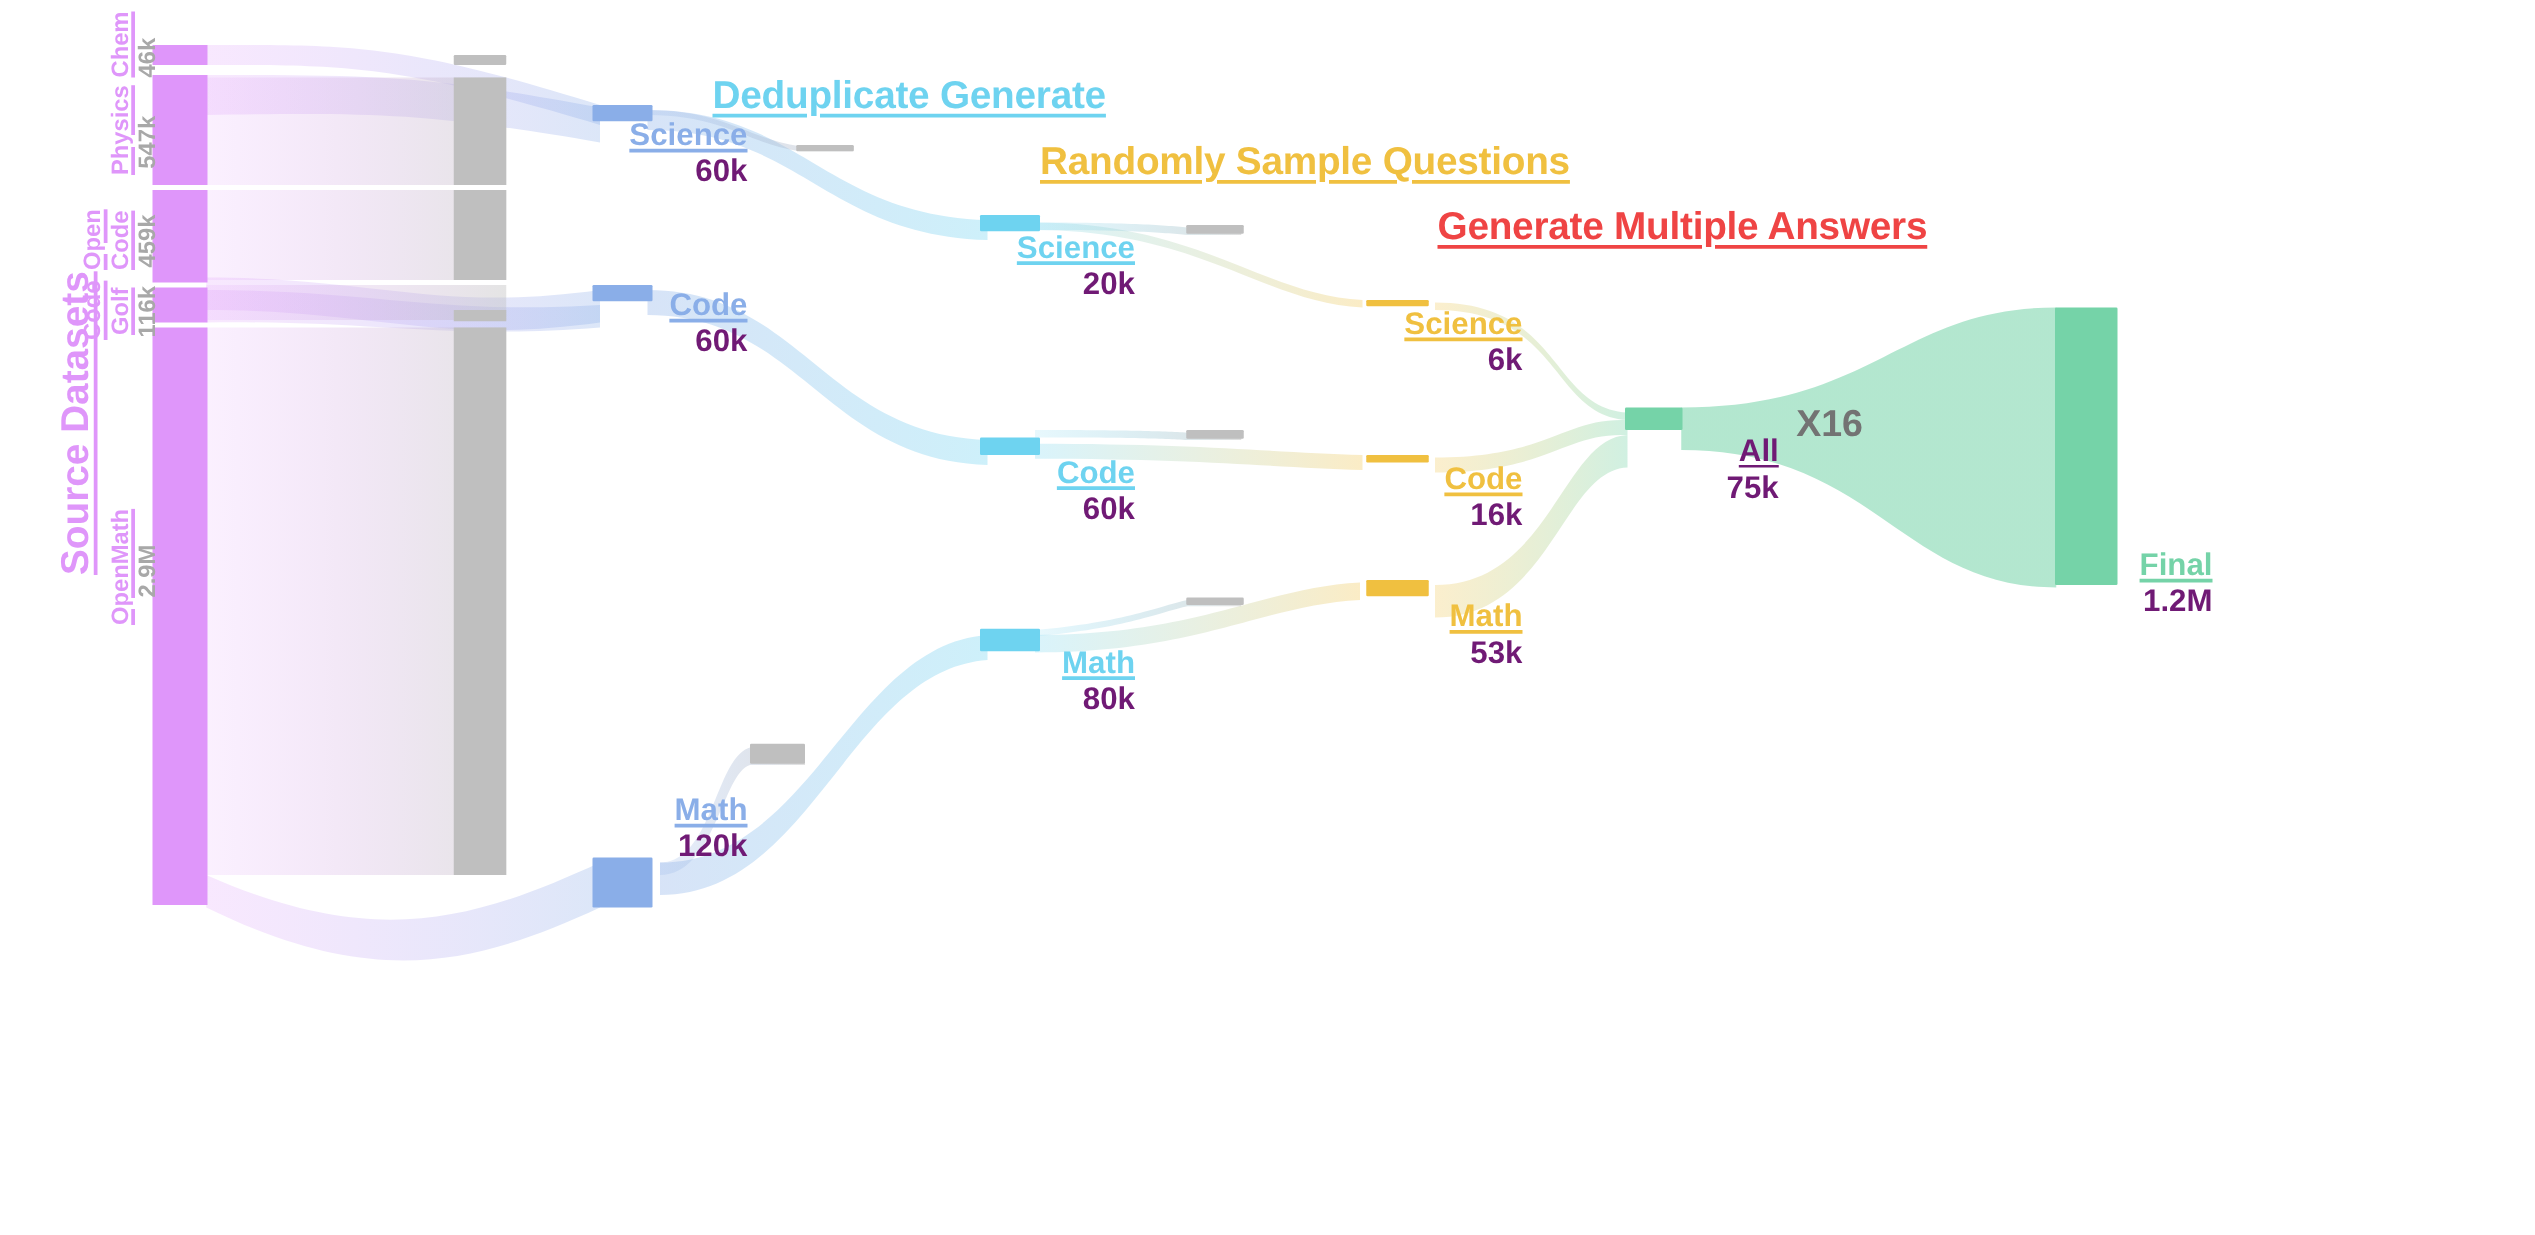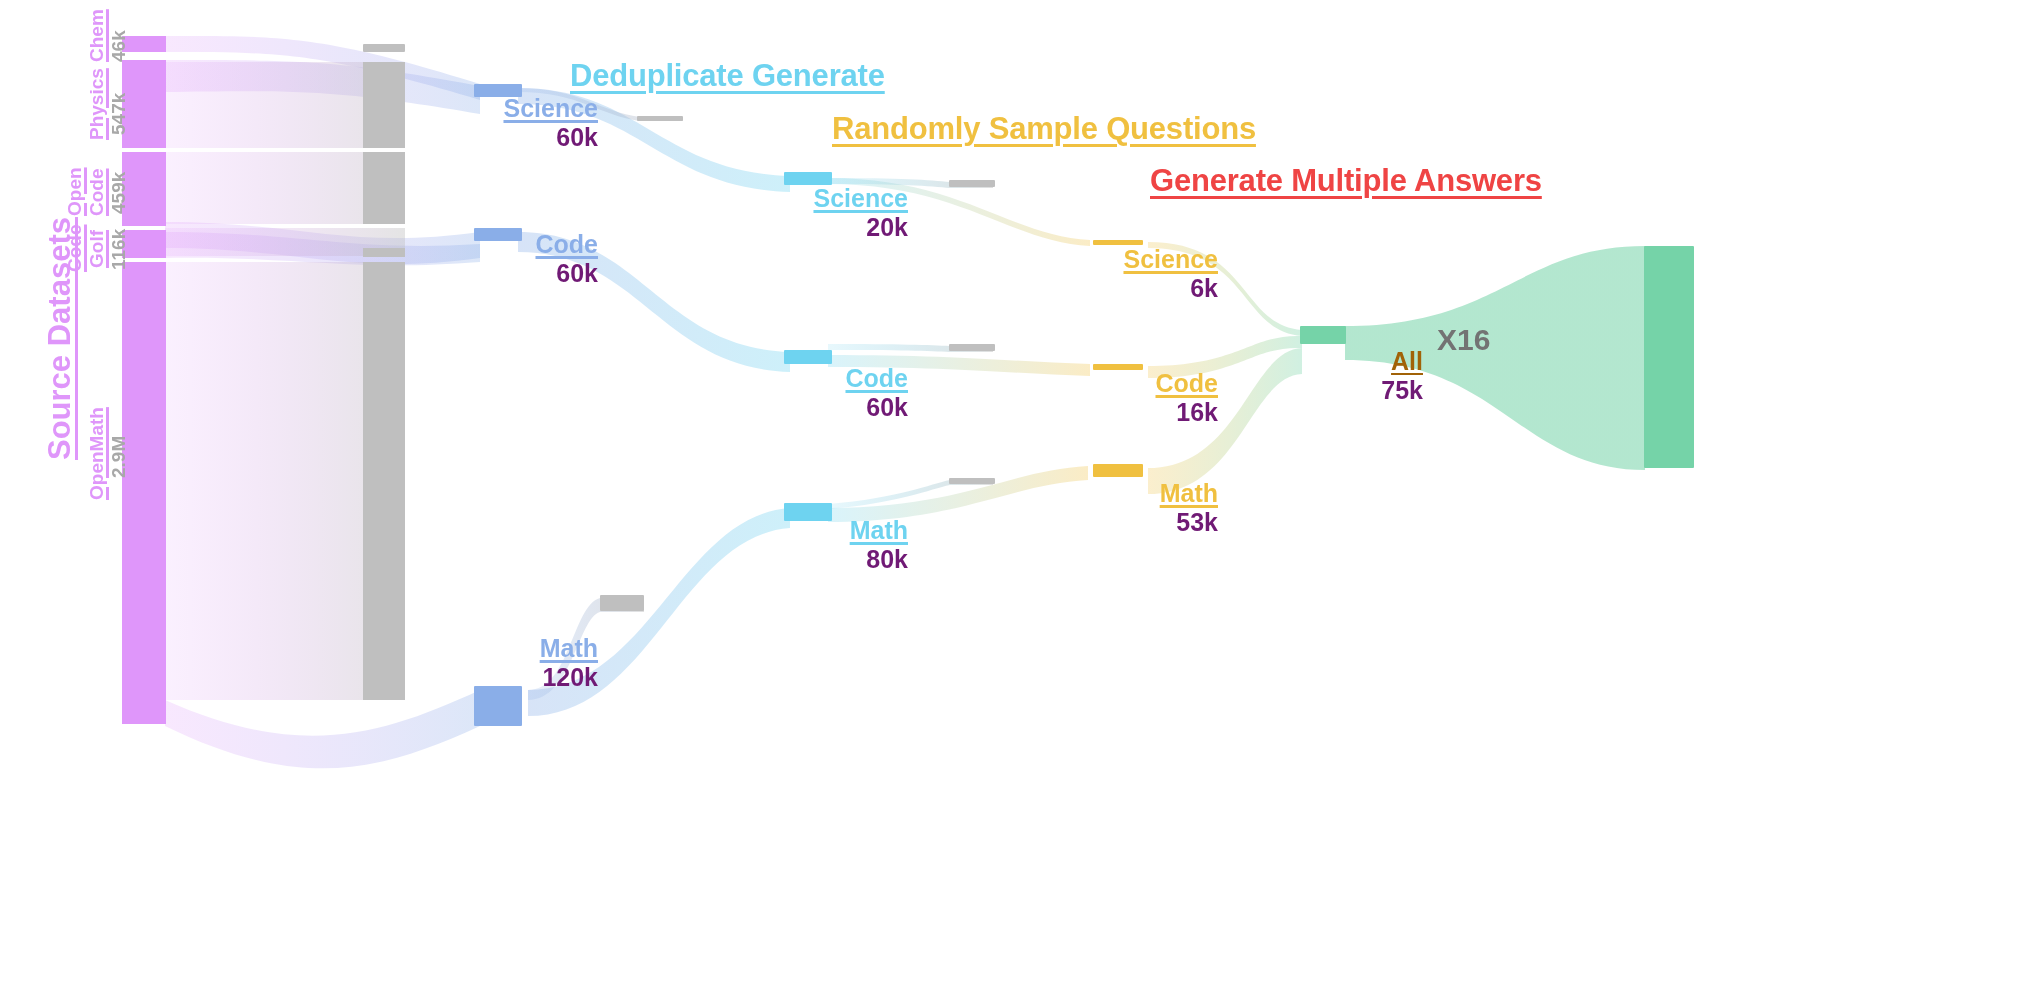--- a/index.html
+++ b/index.html
@@ -318,19 +318,23 @@
   <div class="node-label" style="left:1018px; top:371px; width:200px;">
     <span class="nm" style="color:#f0c040;">Code</span>
     <span class="vl">16k</span>
   </div>
   <div class="node-label" style="left:1018px; top:481px; width:200px;">
     <span class="nm" style="color:#f0c040;">Math</span>
     <span class="vl">53k</span>
   </div>
 
   <div class="node-label" style="left:1223px; top:349px; width:200px;">
-    <span class="nm" style="color:#a16207;text-decoration:underline;">All</span>
+    <span class="nm" style="color:#701a75;text-decoration:underline;">All</span>
     <span class="vl">75k</span>
   </div>
+  <div class="node-label" style="left:1570px; top:440px; width:200px;">
+    <span class="nm" style="color:#75d3a8;">Final</span>
+    <span class="vl">1.2M</span>
+  </div>
 
   <div class="flow-label" style="left:1437px; top:323px;">X16</div>
 
 </div>
 
 </body></html>

